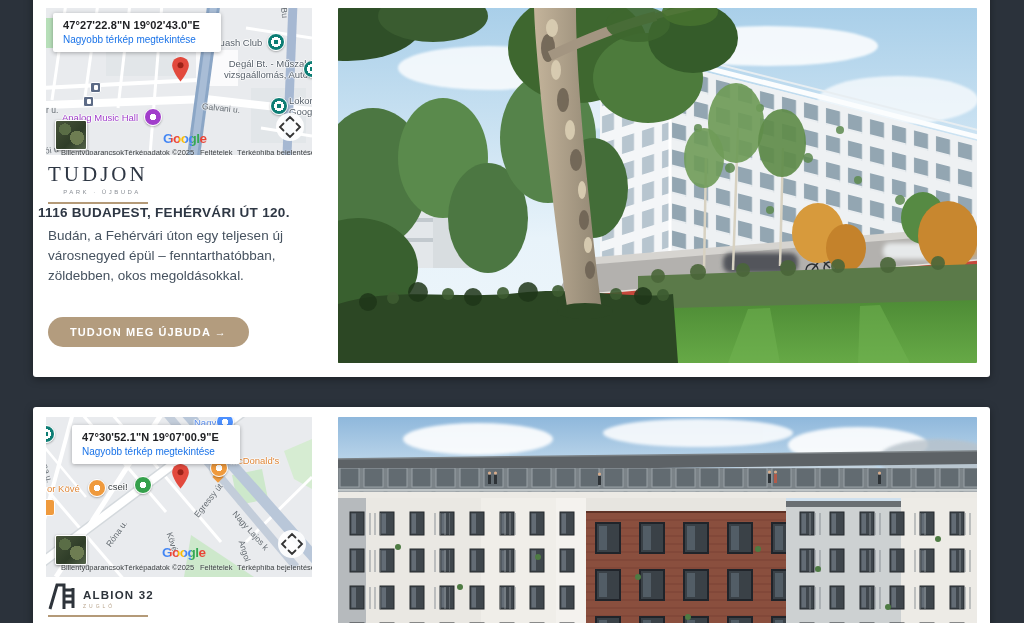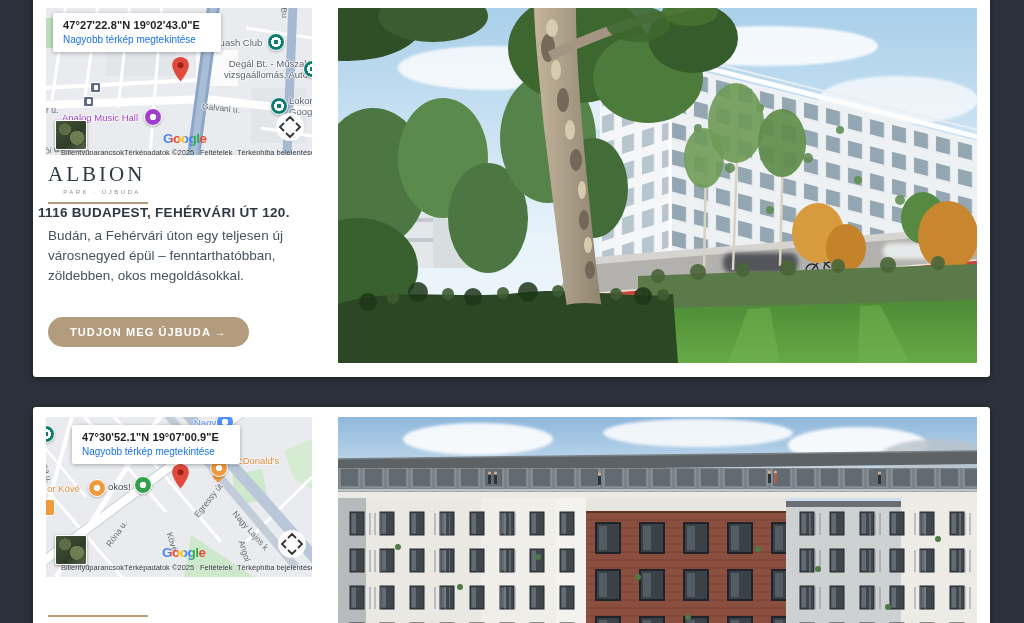--- a/index.html
+++ b/index.html
@@ -132,21 +132,21 @@
         <g stroke="#333" stroke-width="1.8" fill="none" stroke-linecap="round">
           <path d="M11.5,8.5 L15,5 L18.5,8.5"></path>
             <path d="M11.5,21.5 L15,25 L18.5,21.5"></path>
           <path d="M8.5,11.5 L5,15 L8.5,18.5"></path>
             <path d="M21.5,11.5 L25,15 L21.5,18.5"></path>
         </g>
       </svg>
     </div>
 
     <div style="position:absolute;left:15px;top:186px;">
-      <div class="brand-serif">ALBION</div>
+      <div class="brand-serif">TUDJON</div>
       <div class="brand-sub">PARK · ÚJBUDA</div>
     </div>
     <div class="divider" style="left:15px;top:226px;"></div>
     <h3 class="addr" style="left:5px;top:229px;margin:0;">1116 BUDAPEST, FEHÉRVÁRI ÚT 120.</h3>
     <p class="desc" style="left:15px;top:250px;margin:0;">Budán, a Fehérvári úton egy teljesen új városnegyed épül – fenntarthatóbban, zöldebben, okos megoldásokkal.</p>
     <button class="cta" style="left:15px;top:341px;">TUDJON MEG ÚJBUDA →</button>
 
     <div class="photo" style="left:305px;top:32px;width:639px;height:355px;">
       <svg width="639" height="355" viewBox="0 0 639 355">
         <defs>
@@ -367,21 +367,21 @@
       <span class="street" style="left:58px;top:126px;transform:rotate(-55deg);transform-origin:left top;">Róna u.</span>
       <span class="street" style="left:128px;top:114px;transform:rotate(72deg);transform-origin:left top;">Kövé</span>
       <span class="street" style="left:200px;top:122px;transform:rotate(72deg);transform-origin:left top;">Angol</span>
       <span class="street" style="left:4px;top:46px;transform:rotate(75deg);transform-origin:left top;">na u.</span>
 
       <span class="mcd-tail" style="left:168px;top:56px;"></span>
       <span class="poi-circle c-orange" style="left:164px;top:42px;"></span>
       <span class="poi-label poi-orange" style="left:184px;top:38px;">McDonald's</span>
       <span class="poi-label poi-orange" style="left:1px;top:66px;">or Kövé</span>
       <span class="poi-circle c-orange" style="left:42px;top:62px;"></span>
-      <span class="poi-label poi-dark" style="left:62px;top:64px;">okos!</span>
+      <span class="poi-label poi-dark" style="left:62px;top:64px;">csei!</span>
       <span class="poi-circle c-green" style="left:88px;top:59px;"></span>
 
       <span style="position:absolute;left:-4px;top:82px;width:11px;height:15px;background:#ef9a3d;border-radius:3px;border:1px solid #fff;z-index:2;"></span>
 
       <svg class="pin" style="left:126px;top:47px;" width="17" height="25" viewBox="0 0 17 25">
         <path d="M8.5 0C3.8 0 .2 3.6.2 8.2c0 6.1 8.3 16.3 8.3 16.3s8.3-10.2 8.3-16.3C16.8 3.6 13.2 0 8.5 0z" fill="#e2493d"></path>
         <circle cx="8.5" cy="8.2" r="3" fill="#9c2218"></circle>
       </svg>
 
       <div class="gsat" style="left:9px;top:118px;"></div>
@@ -396,20 +396,32 @@
         <circle cx="15" cy="15" r="14" fill="#ffffff" opacity=".92"></circle>
         <g stroke="#333" stroke-width="1.8" fill="none" stroke-linecap="round">
           <path d="M11.5,8.5 L15,5 L18.5,8.5"></path>
             <path d="M11.5,21.5 L15,25 L18.5,21.5"></path>
           <path d="M8.5,11.5 L5,15 L8.5,18.5"></path>
             <path d="M21.5,11.5 L25,15 L21.5,18.5"></path>
         </g>
       </svg>
     </div>
 
+    <div class="albion-row" style="left:15px;top:176px;">
+      <svg width="27" height="27" viewBox="0 0 27 27">
+        <g stroke="#2e343b" stroke-width="3" fill="none">
+          <path d="M2,26 L9,2 L16,2 L16,26"></path>
+          <path d="M16,7 L25,7 M16,13 L25,13 M16,19 L25,19 M25,5 L25,25"></path>
+        </g>
+      </svg>
+      <div>
+        <div class="albion-name">ALBION 32</div>
+        <div class="albion-sub">ZUGLÓ</div>
+      </div>
+    </div>
     <div class="divider" style="left:15px;top:208px;"></div>
 
     <div class="photo" style="left:305px;top:10px;width:639px;height:240px;">
       <svg width="639" height="240" viewBox="0 0 639 240">
         <defs>
           <linearGradient id="sky2" x1="0" y1="0" x2="0" y2="1">
             <stop offset="0" stop-color="#8fb8dc"></stop>
               <stop offset="1" stop-color="#dcebf4"></stop>
           </linearGradient>
           <pattern id="pglass" width="24" height="24" patternUnits="userSpaceOnUse">

